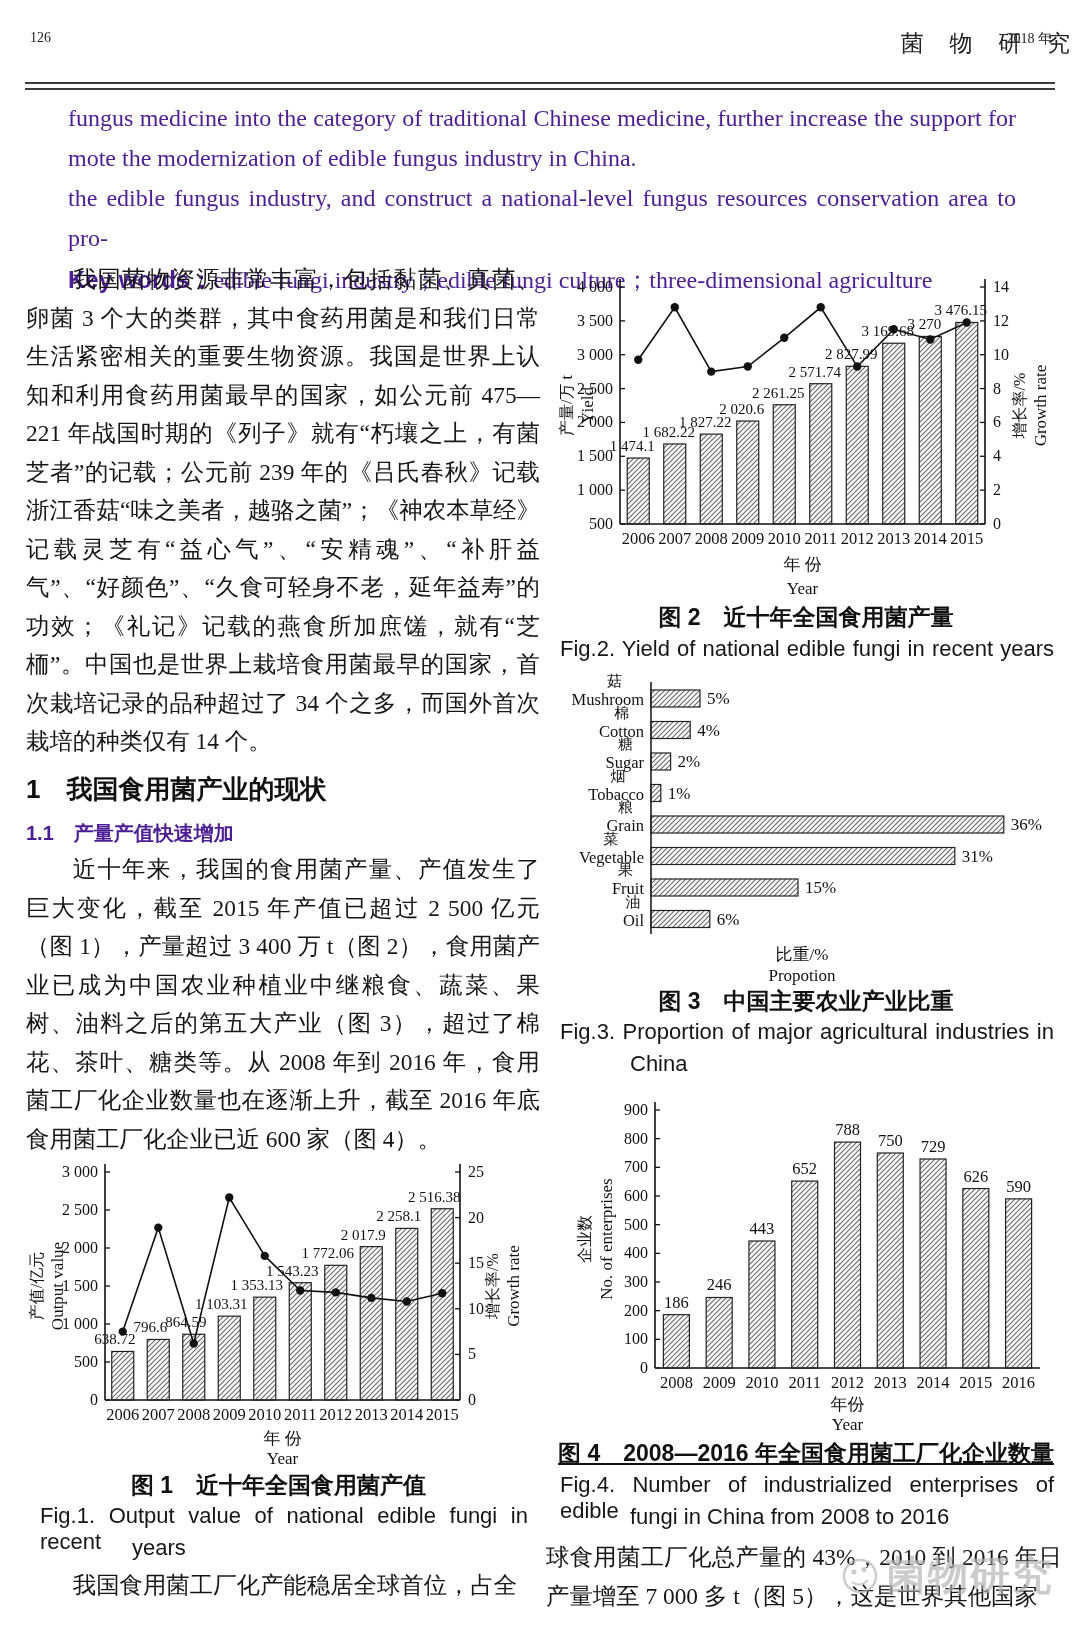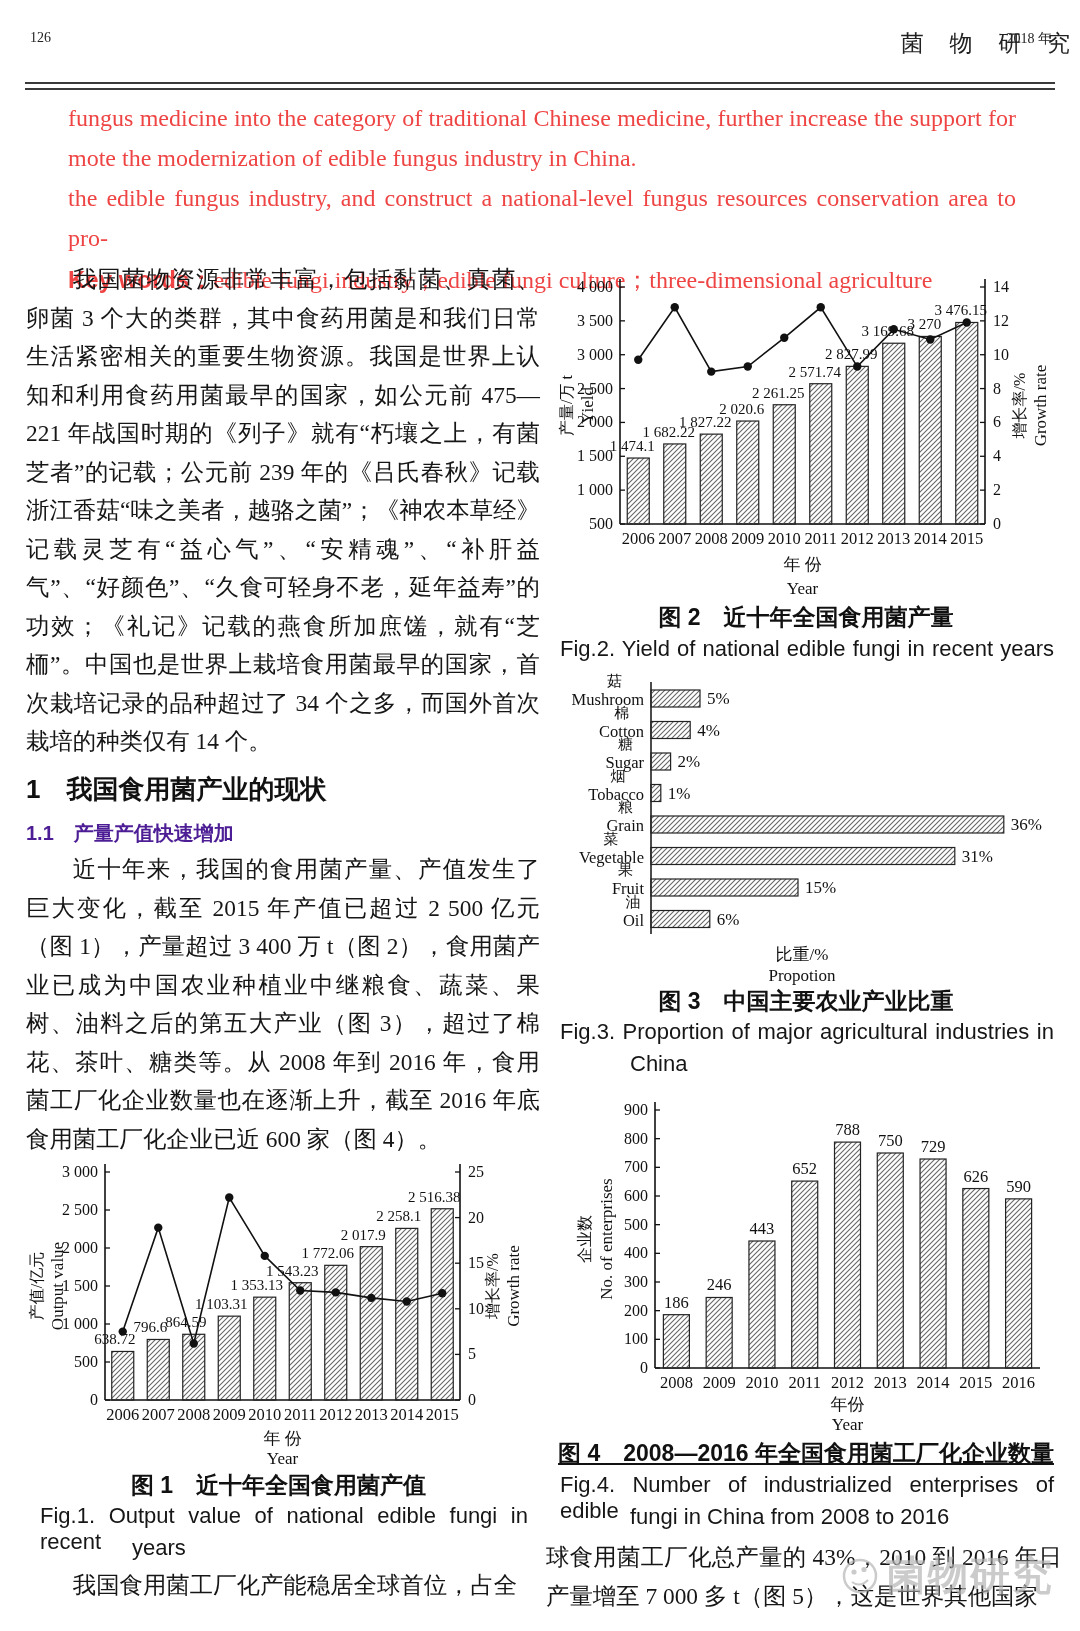--- a/index.html
+++ b/index.html
@@ -1,21 +1,21 @@
 <!DOCTYPE html>
 <html><head>
 <meta charset="utf-8">
 <style>
   html,body{margin:0;padding:0;background:#e8e8e8;}
   #page{position:relative;width:1080px;height:1631px;background:#ffffff;overflow:hidden;
         font-family:"Liberation Serif","DejaVu Serif",serif;color:#1a1a1a;}
   .abs{position:absolute;}
   .hdr{font-size:14px;color:#222;}
   #rule{border-top:2px solid #3a3a3a;border-bottom:2px solid #3a3a3a;height:4px;}
-  .eng{font-size:24px;line-height:40px;color:#ef4444;}
+  .eng{font-size:24px;line-height:40px;color:#4c1d95;}
   .jline{text-align:justify;text-align-last:justify;}
   .kw-label{font-family:"Liberation Sans","DejaVu Sans",sans-serif;font-weight:bold;font-size:24px;}
   .cjk{font-size:23.4px;line-height:38.5px;text-align:justify;color:#161616;}
   .indent{text-indent:2em;}
   .h1{font-family:"Liberation Sans","DejaVu Sans",sans-serif;font-weight:bold;font-size:26px;color:#111;}
   .h2{font-family:"Liberation Sans","DejaVu Sans",sans-serif;font-weight:bold;font-size:20px;color:#4c1d95;}
   .capzh{font-family:"Liberation Sans","DejaVu Sans",sans-serif;font-weight:bold;font-size:23px;text-align:center;color:#111;}
   .capen{font-family:"Liberation Sans","DejaVu Sans",sans-serif;font-size:22px;color:#161616;}
   svg text{fill:#111;}
   #watermark{display:flex;align-items:center;gap:6px;opacity:0.68;}

